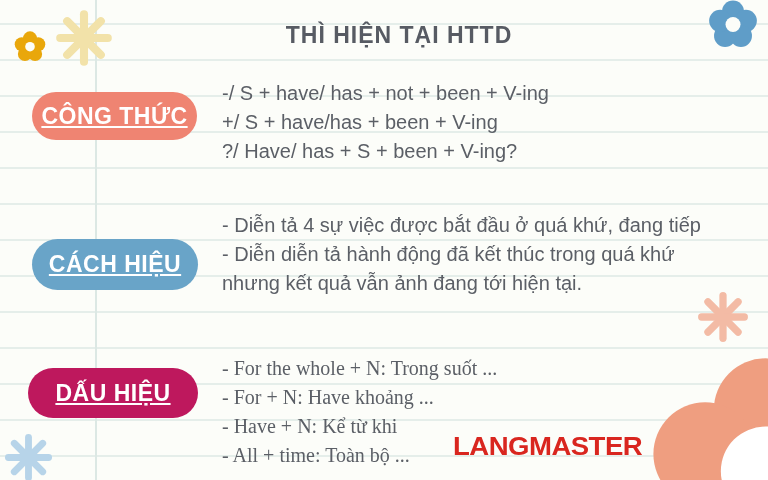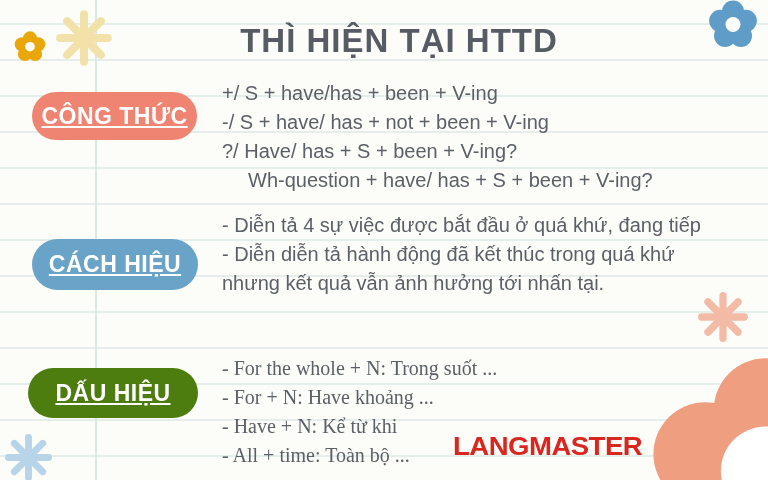--- a/index.html
+++ b/index.html
@@ -14,32 +14,32 @@
     background-image:repeating-linear-gradient(to bottom,#e5eeea 0px,#e5eeea 2px,transparent 2px,transparent 36px);
     pointer-events:none;
   }
   .margin-line{
     position:absolute;left:95px;top:0;width:2px;height:480px;background:#dce8e4;
   }
   
   .title{
     position:absolute;top:22px;left:0;width:768px;text-align:center;
     padding-left:30px;box-sizing:border-box;
-    font-size:33px;font-weight:700;letter-spacing:1px;color:#575b63;
+    font-size:23px;font-weight:700;letter-spacing:1px;color:#575b63;
   }
   
   .badge{
     position:absolute;display:flex;align-items:center;justify-content:center;
     color:#ffffff;font-weight:700;font-size:23px;letter-spacing:0.5px;
     border-radius:28px;
     text-decoration:underline;
   }
   .badge-formula{left:32px;top:92px;width:165px;height:48px;background:#ef8472;}
   .badge-usage{left:32px;top:239px;width:166px;height:51px;background:#69a4c8;}
-  .badge-signals{left:28px;top:368px;width:170px;height:50px;background:#4d7c0f;}
+  .badge-signals{left:28px;top:368px;width:170px;height:50px;background:#be185d;}
   
   .textblock{
     position:absolute;left:222px;
     font-size:20px;line-height:29px;color:#5b5f66;white-space:nowrap;
   }
   .tb-formula{top:79px;}
   .tb-usage{top:211px;}
   .tb-signals{top:354px;font-family:Liberation Serif, serif;}
   .indent{padding-left:26px;}
   
@@ -116,33 +116,32 @@
   <svg class="deco d-salmon-flower" fill="#ef9e80">
       <use href="#sym-flower-bighole" width="235" height="235"></use>
     </svg>
 
   <div class="title">THÌ HIỆN TẠI HTTD</div>
 
   <div class="badge badge-formula">
     <span>CÔNG THỨC</span>
   </div>
   <div class="textblock tb-formula">
+    <div>-/ S + have/ has + not + been + V-ing</div>
     <div>+/ S + have/has + been + V-ing</div>
-    <div>-/ S + have/ has + not + been + V-ing</div>
     <div>?/ Have/ has + S + been + V-ing?</div>
-    <div class="indent">Wh-question + have/ has + S + been + V-ing?</div>
   </div>
 
   <div class="badge badge-usage">
     <span>CÁCH HIỆU</span>
   </div>
   <div class="textblock tb-usage">
     <div>- Diễn tả 4 sự việc được bắt đầu ở quá khứ, đang tiếp</div>
     <div>- Diễn diễn tả hành động đã kết thúc trong quá khứ</div>
-    <div>nhưng kết quả vẫn ảnh hưởng tới nhấn tại.</div>
+    <div>nhưng kết quả vẫn ảnh đang tới hiện tại.</div>
   </div>
 
   <div class="badge badge-signals">
     <span>DẤU HIỆU</span>
   </div>
   <div class="textblock tb-signals">
     <div>- For the whole + N: Trong suốt ...</div>
     <div>- For + N: Have khoảng ...</div>
     <div>- Have + N: Kể từ khi</div>
     <div>- All + time: Toàn bộ ...</div>

